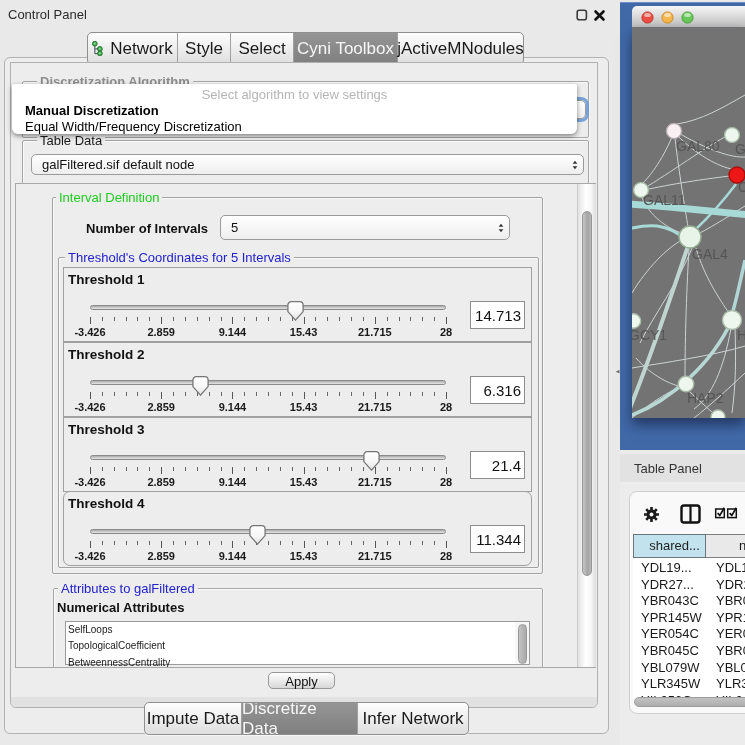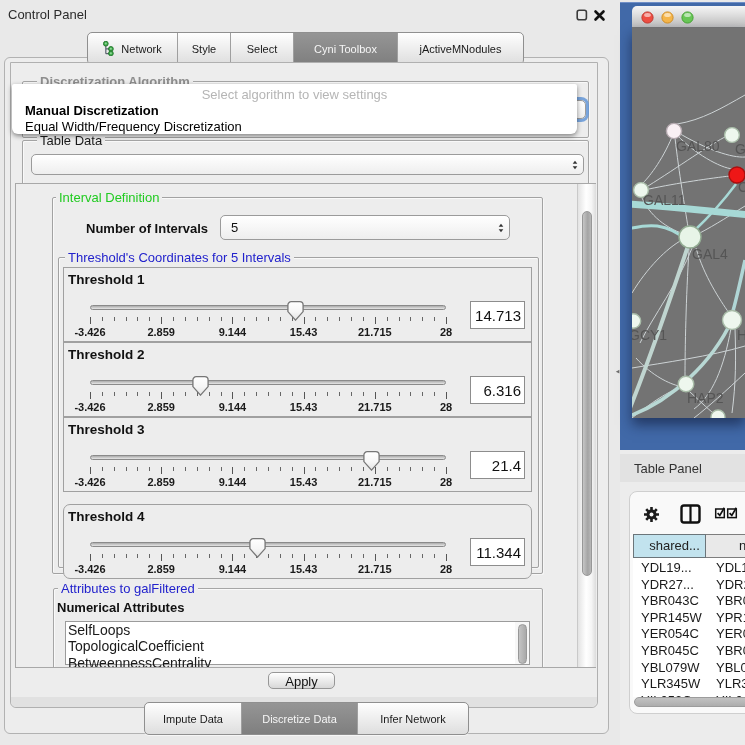--- a/index.html
+++ b/index.html
@@ -2,21 +2,21 @@
 <html><head>
 <meta charset="utf-8">
 <style>
 * { margin:0; padding:0; box-sizing:border-box; }
 html,body { width:745px; height:745px; overflow:hidden; }
 body { font-family:"Liberation Sans", sans-serif; background:#e9e9e9; position:relative; }
 .abs { position:absolute; }
 
 .seg { position:absolute; display:flex; height:33px; border:1px solid #8f8f8f; border-radius:5px;
   background:linear-gradient(#fefefe,#dedede); overflow:hidden;
-  font-size:11px; color:#1a1a1a; box-shadow:0 1px 0 rgba(255,255,255,.6);}
+  font-size:17px; color:#1a1a1a; box-shadow:0 1px 0 rgba(255,255,255,.6);}
 .seg > div { display:flex; align-items:center; justify-content:center; border-right:1px solid #9f9f9f; }
 .seg > div:last-child { border-right:none; }
 .seg > div.sel { background:linear-gradient(#959595,#7f7f7f); color:#f6f6f6; }
 
 .group { position:absolute; border:1px solid #a6a6a6; border-radius:2px; box-shadow:inset 1px 1px 0 rgba(255,255,255,.65), 1px 1px 0 rgba(255,255,255,.5); }
 .gt { position:absolute; top:-8px; font-size:13px; background:#ededed; padding:0 3px; white-space:nowrap; }
 
 .combo { position:absolute; background:linear-gradient(#ffffff,#eeeeee); border:1px solid #9b9b9b;
   border-radius:5px; font-size:13px; color:#111; display:flex; align-items:center; }
 .combo .txt { padding-left:10px; }
@@ -73,20 +73,21 @@
 <div class="group" style="left:22px;top:81px;width:567px;height:57px;">
   <span class="gt" style="left:14px;font-weight:bold;color:#8e8e8e;">Discretization Algorithm</span>
 </div>
 
 <div class="combo" style="left:31px;top:100px;width:555px;height:19px;box-shadow:0 0 0 3px rgba(100,150,215,.85);"></div>
 
 <div class="group" style="left:22px;top:140px;width:567px;height:47px;">
   <span class="gt" style="left:14px;color:#1a1a1a;">Table Data</span>
 </div>
 <div class="combo" style="left:31px;top:154px;width:553px;height:21px;">
+  <span class="txt">galFiltered.sif default node</span>
   <svg class="stepper" viewBox="0 0 9 14">
       <path d="M4.5 0.5 L8 5 L1 5 Z" fill="#333"></path>
       <path d="M4.5 13.5 L8 9 L1 9 Z" fill="#333"></path>
     </svg>
 </div>
 
 <div class="abs" style="left:15px;top:183px;width:581px;height:485px;border:1px solid #a8a8a8;background:#ededed;"></div>
 
 <div class="abs" style="left:16px;top:184px;width:560px;height:483px;overflow:hidden;">
   <div class="abs" style="left:0;top:0;width:560px;height:483px;">
@@ -185,21 +186,21 @@
                 <linearGradient id="tg2" x1="0" y1="0" x2="0" y2="1">
                   <stop offset="0" stop-color="#ffffff"></stop>
                   <stop offset="0.55" stop-color="#f6f6f6"></stop>
                   <stop offset="1" stop-color="#e3e3e3"></stop>
                 </linearGradient>
               </defs>
               <path d="M4.2 0.7 h8.6 a3.3 3.3 0 0 1 3.3 3.3 v6.6 L8.5 19.1 L0.9 10.6 v-6.6 a3.3 3.3 0 0 1 3.3-3.3 Z" fill="url(#tg2)" stroke="#767676" stroke-width="1.3"></path>
             </svg></div>
           <div class="vfield">21.4</div>
         </div>
-        <div class="trow" style="top:320px;border-radius:7px;">
+        <div class="trow" style="top:307px;border-radius:7px;">
           <div class="ttitle">Threshold 4</div>
           <div class="track"></div>
           <div class="ticks"></div>
           <div class="mtick" style="left:26px;"></div>
           <div class="slabel" style="left:26px;">-3.426</div>
           <div class="mtick" style="left:97.2px;"></div>
           <div class="slabel" style="left:97.2px;">2.859</div>
           <div class="mtick" style="left:168.4px;"></div>
           <div class="slabel" style="left:168.4px;">9.144</div>
           <div class="mtick" style="left:239.60000000000002px;"></div>
@@ -219,21 +220,21 @@
               <path d="M4.2 0.7 h8.6 a3.3 3.3 0 0 1 3.3 3.3 v6.6 L8.5 19.1 L0.9 10.6 v-6.6 a3.3 3.3 0 0 1 3.3-3.3 Z" fill="url(#tg3)" stroke="#767676" stroke-width="1.3"></path>
             </svg></div>
           <div class="vfield">11.344</div>
         </div>
       </div>
 
     <div class="group" style="left:37px;top:404px;width:490px;height:120px;">
       <span class="gt" style="left:4px;color:#2222cc;">Attributes to galFiltered</span>
     </div>
     <div class="abs" style="left:41px;top:416px;font-size:13px;font-weight:bold;color:#111;">Numerical Attributes</div>
-    <div class="abs" style="left:49px;top:437px;width:465px;height:44px;background:#fff;border:1px solid #9b9b9b;font-size:14px;color:#1a1a1a;">
+    <div class="abs" style="left:49px;top:437px;width:465px;height:44px;background:#fff;border:1px solid #9b9b9b;font-size:10px;color:#1a1a1a;">
       <div style="padding-left:2px;line-height:16.4px;">SelfLoops<br>TopologicalCoefficient<br>BetweennessCentrality</div>
       <div class="abs" style="left:449px;top:0;width:14px;height:42px;background:#f7f7f7;"></div>
       <div class="abs" style="left:452px;top:2px;width:9px;height:40px;border-radius:4.5px;background:linear-gradient(90deg,#c4c4c4,#a9a9a9);border:1px solid #989898;"></div>
     </div>
   </div>
 </div>
 
 <div class="abs" style="left:577px;top:184px;width:19px;height:483px;background:linear-gradient(90deg,#e3e3e3,#ffffff 45%,#f5f5f5 75%,#dcdcdc);border-left:1px solid #c9c9c9;"></div>
 <div class="abs" style="left:582px;top:211px;width:10px;height:365px;border-radius:5px;background:linear-gradient(90deg,#c6c6c6,#a4a4a4 60%,#b8b8b8);border:1px solid #979797;"></div>
 

